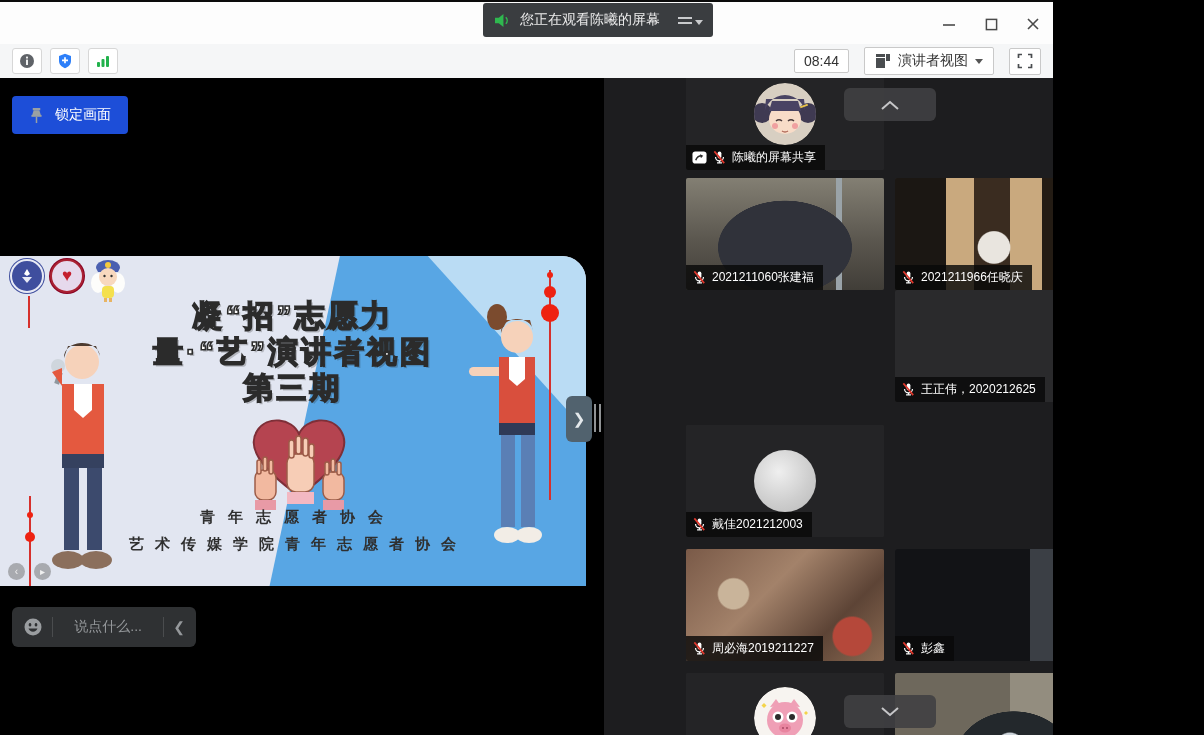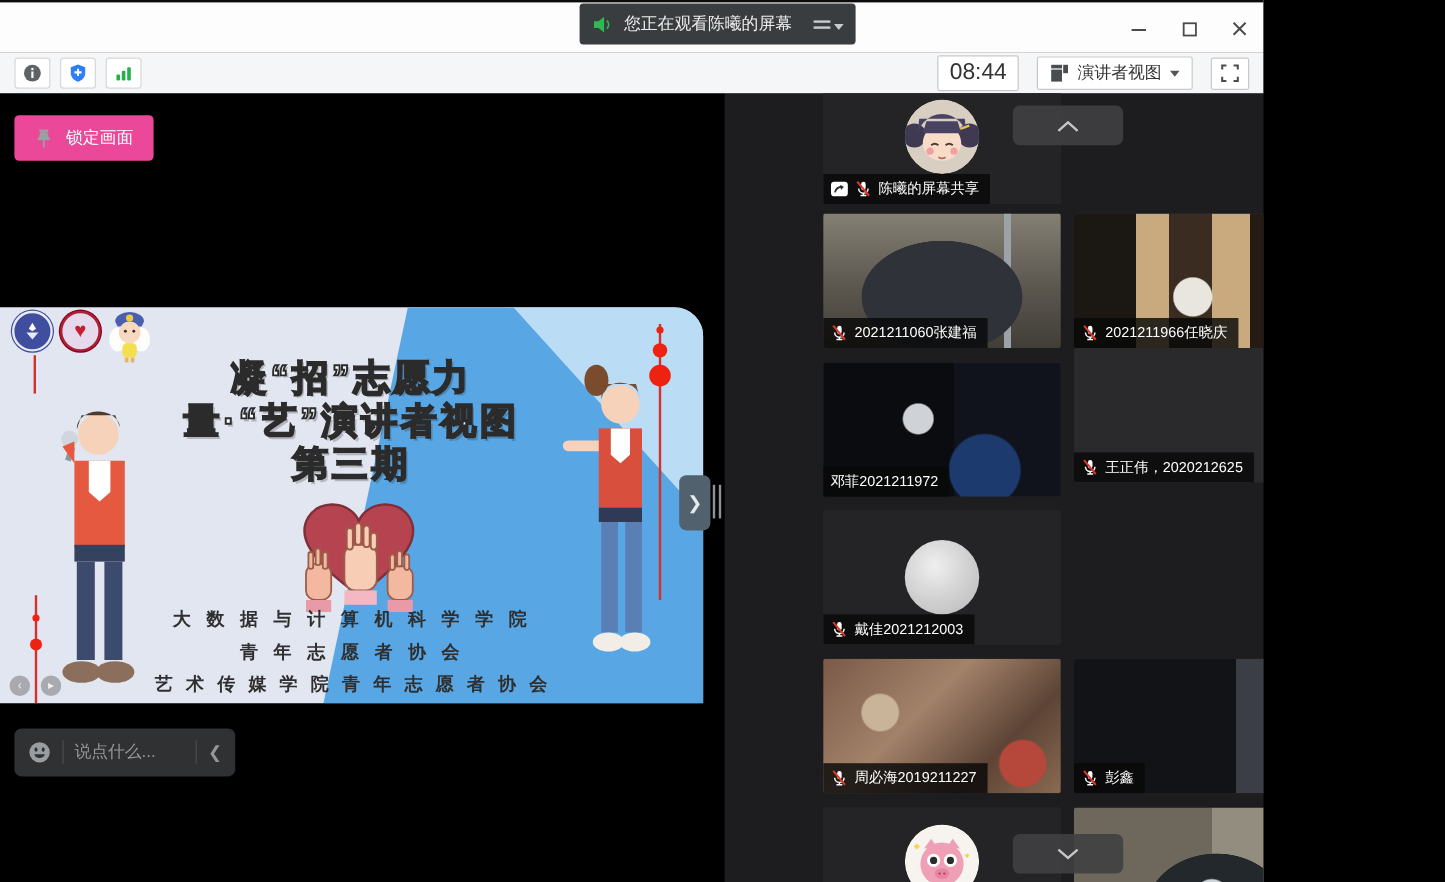--- a/index.html
+++ b/index.html
@@ -13,28 +13,28 @@
   .banner-menu .bars{display:flex;flex-direction:column;gap:3px;}
   .banner-menu .bars i{display:block;width:14px;height:2px;background:#c9cbcd;}
   .banner-menu .caret{width:0;height:0;border-left:4px solid transparent;border-right:4px solid transparent;border-top:5px solid #c9cbcd;margin-top:5px;}
   .win-controls{position:absolute;right:12px;top:0;height:44px;display:flex;align-items:center;gap:26px;}
   .wc{width:16px;height:16px;display:flex;align-items:center;justify-content:center;cursor:pointer;}
   .wc svg{display:block;}
   
   .toolbar{position:absolute;left:0;top:44px;right:0;height:34px;background:#f5f6f7;display:flex;align-items:center;padding:0 12px;box-sizing:border-box;}
   .tb-btn{width:30px;height:26px;background:#fff;border:1px solid #d7d7d7;border-radius:3px;display:flex;align-items:center;justify-content:center;margin-right:8px;padding:0;cursor:pointer;}
   .tb-right{margin-left:auto;display:flex;align-items:center;gap:15px;}
-  .time-box{border:1px solid #c9c9c9;background:#fff;border-radius:2px;padding:3px 9px;font-size:19px;color:#333;}
+  .time-box{border:1px solid #c9c9c9;background:#fff;border-radius:2px;padding:3px 9px;font-size:14px;color:#333;}
   .view-btn{display:flex;align-items:center;gap:7px;border:1px solid #c9c9c9;background:#fff;border-radius:2px;padding:4px 10px;font-size:14px;color:#333;cursor:pointer;}
   .view-caret{width:0;height:0;border-left:4px solid transparent;border-right:4px solid transparent;border-top:5px solid #555;}
   .fs-btn{width:32px;height:27px;background:#fff;border:1px solid #c9c9c9;border-radius:2px;display:flex;align-items:center;justify-content:center;padding:0;cursor:pointer;}
   
   .content{position:absolute;left:0;top:78px;right:0;bottom:0;background:#1b1b1d;}
   .stage{position:absolute;left:0;top:0;width:604px;height:657px;background:#000;}
-  .lock-btn{position:absolute;left:12px;top:18px;height:38px;background:#ec4899;border:none;border-radius:4px;
+  .lock-btn{position:absolute;left:12px;top:18px;height:38px;background:#1d4ed8;border:none;border-radius:4px;
     color:#fff;font-size:14px;display:flex;align-items:center;gap:11px;padding:0 17px;cursor:pointer;}
   
   .poster{position:absolute;left:0;top:178px;width:586px;height:330px;background:#e2e6f1;border-top-right-radius:24px;overflow:hidden;}
   .poster .sky{position:absolute;inset:0;background:#badcf4;clip-path:polygon(72% 0,100% 0,100% 55%);}
   .poster .band{position:absolute;inset:0;background:#58a6e4;clip-path:polygon(58% 0,73% 0,100% 53%,100% 100%,46% 100%);}
   .poster-title{position:absolute;left:50px;top:42px;width:486px;text-align:center;color:#fff;font-weight:bold;
     font-size:30px;line-height:36px;letter-spacing:3px;-webkit-text-stroke:1.6px #2b2b2b;
     text-shadow:2px 2px 0 rgba(40,40,40,.25);}
   .poster-orgs{position:absolute;left:68px;top:247px;width:460px;text-align:center;color:#2f2f2f;font-weight:bold;font-size:15px;line-height:27px;}
   .poster-orgs .l1{letter-spacing:13px;}
@@ -45,21 +45,21 @@
   .logo-blue{background:#3f4e9e;border:2px solid #e8eaf5;box-shadow:0 0 0 1px #3f4e9e;}
   .logo-heart{background:#e6d9ec;border:2px solid #a23;box-shadow:0 0 0 1px #802;color:#c41f2e;font-size:17px;}
   .deco{position:absolute;background:#d6302c;}
   .dot{position:absolute;border-radius:50%;background:#e21;}
   .pc-controls{position:absolute;left:8px;bottom:6px;display:flex;gap:9px;}
   .pc{width:17px;height:17px;border-radius:50%;background:rgba(110,110,110,.5);color:#f0f0f0;font-size:10px;display:flex;align-items:center;justify-content:center;}
   
   .chat-pill{position:absolute;left:12px;top:529px;width:184px;height:40px;background:#2f3133;border-radius:6px;
     display:flex;align-items:center;gap:9px;padding:0 11px;box-sizing:border-box;}
   .chat-div{width:1px;height:20px;background:#4a4c4e;}
-  .chat-text{color:#95989b;font-size:14px;flex:1;cursor:text;}
+  .chat-text{color:#95989b;font-size:14px;flex:1;text-align:center;cursor:text;}
   .chat-arrow{color:#95989b;font-size:14px;cursor:pointer;}
   
   .collapse-handle{position:absolute;left:566px;top:318px;width:26px;height:46px;background:#51626e;border-radius:6px;
     color:#e4e9ec;display:flex;align-items:center;justify-content:center;font-size:15px;cursor:pointer;z-index:5;}
   .drag-bars{position:absolute;left:594px;top:326px;height:28px;display:flex;gap:3px;cursor:col-resize;z-index:5;}
   .drag-bars i{display:block;width:2px;height:28px;background:#8f9294;}
   
   .panel{position:absolute;left:604px;top:0;right:0;bottom:0;background:#1d1d1f;overflow:hidden;}
   .tile{position:absolute;width:198px;height:112px;background:#2a2a2c;overflow:hidden;border-radius:2px;cursor:pointer;}
   .vid{position:absolute;inset:0;}
@@ -287,21 +287,20 @@
         <div class="deco" style="left:28px;top:40px;width:2px;height:32px"></div>
         <div class="deco" style="left:29px;top:240px;width:2px;height:90px"></div>
         <div class="dot" style="left:27px;top:256px;width:6px;height:6px"></div>
         <div class="dot" style="left:25px;top:276px;width:10px;height:10px"></div>
         <div class="deco" style="left:549px;top:14px;width:2px;height:230px"></div>
         <div class="dot" style="left:547px;top:16px;width:6px;height:6px"></div>
         <div class="dot" style="left:544px;top:30px;width:12px;height:12px"></div>
         <div class="dot" style="left:541px;top:48px;width:18px;height:18px"></div>
 
         <div class="poster-orgs">
-          <div class="l1">大数据与计算机科学学院</div>
           <div class="l2">青年志愿者协会</div>
           <div class="l3">艺术传媒学院青年志愿者协会</div>
         </div>
 
         <div class="pc-controls">
           <span class="pc">‹</span>
           <span class="pc">▸</span>
         </div>
       </div>
 
@@ -385,26 +384,20 @@
             <rect x="6" y="1.5" width="4" height="7.5" rx="2" fill="#fff"></rect>
               <path d="M3.8 7.5a4.2 4.2 0 0 0 8.4 0" stroke="#fff" stroke-width="1.3" fill="none"></path>
               <line x1="8" y1="11.8" x2="8" y2="13.6" stroke="#fff" stroke-width="1.3"></line>
               <line x1="5.4" y1="13.8" x2="10.6" y2="13.8" stroke="#fff" stroke-width="1.3"></line>
               <line x1="2.5" y1="1.5" x2="13" y2="14" stroke="#e0382d" stroke-width="1.8"></line>
           </svg>
           <span>2021211966任晓庆</span>
         </div>
       </div>
 
-      <div class="tile" style="left:82px;top:224px">
-        <div class="vid v-dengfei"></div>
-        <div class="label">
-          <span>邓菲2021211972</span>
-        </div>
-      </div>
 
       <div class="tile" style="left:291px;top:212px">
         <div class="vid v-zhengwei"></div>
         <div class="label">
           <svg width="15" height="15" viewBox="0 0 16 16">
             <rect x="6" y="1.5" width="4" height="7.5" rx="2" fill="#fff"></rect>
               <path d="M3.8 7.5a4.2 4.2 0 0 0 8.4 0" stroke="#fff" stroke-width="1.3" fill="none"></path>
               <line x1="8" y1="11.8" x2="8" y2="13.6" stroke="#fff" stroke-width="1.3"></line>
               <line x1="5.4" y1="13.8" x2="10.6" y2="13.8" stroke="#fff" stroke-width="1.3"></line>
               <line x1="2.5" y1="1.5" x2="13" y2="14" stroke="#e0382d" stroke-width="1.8"></line>

